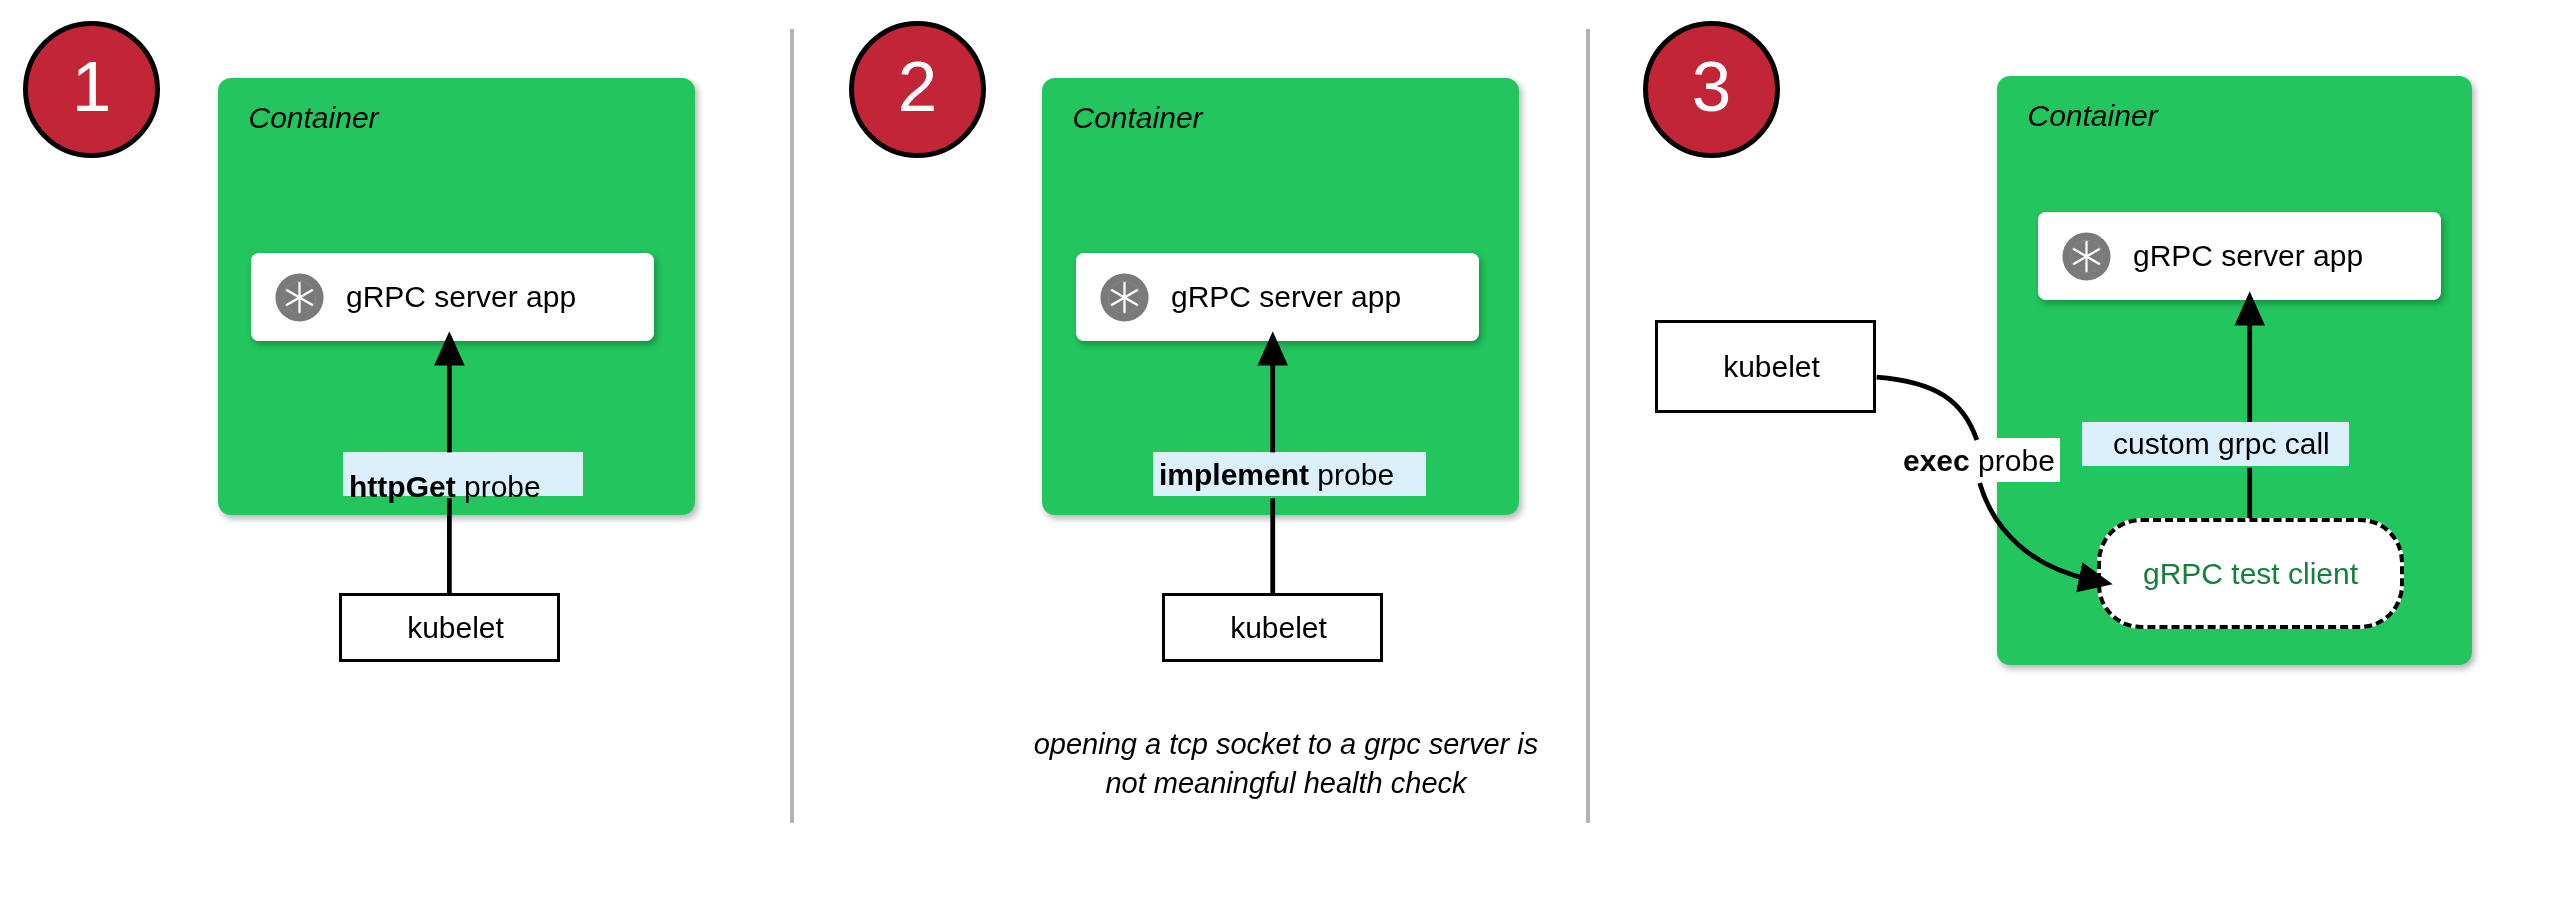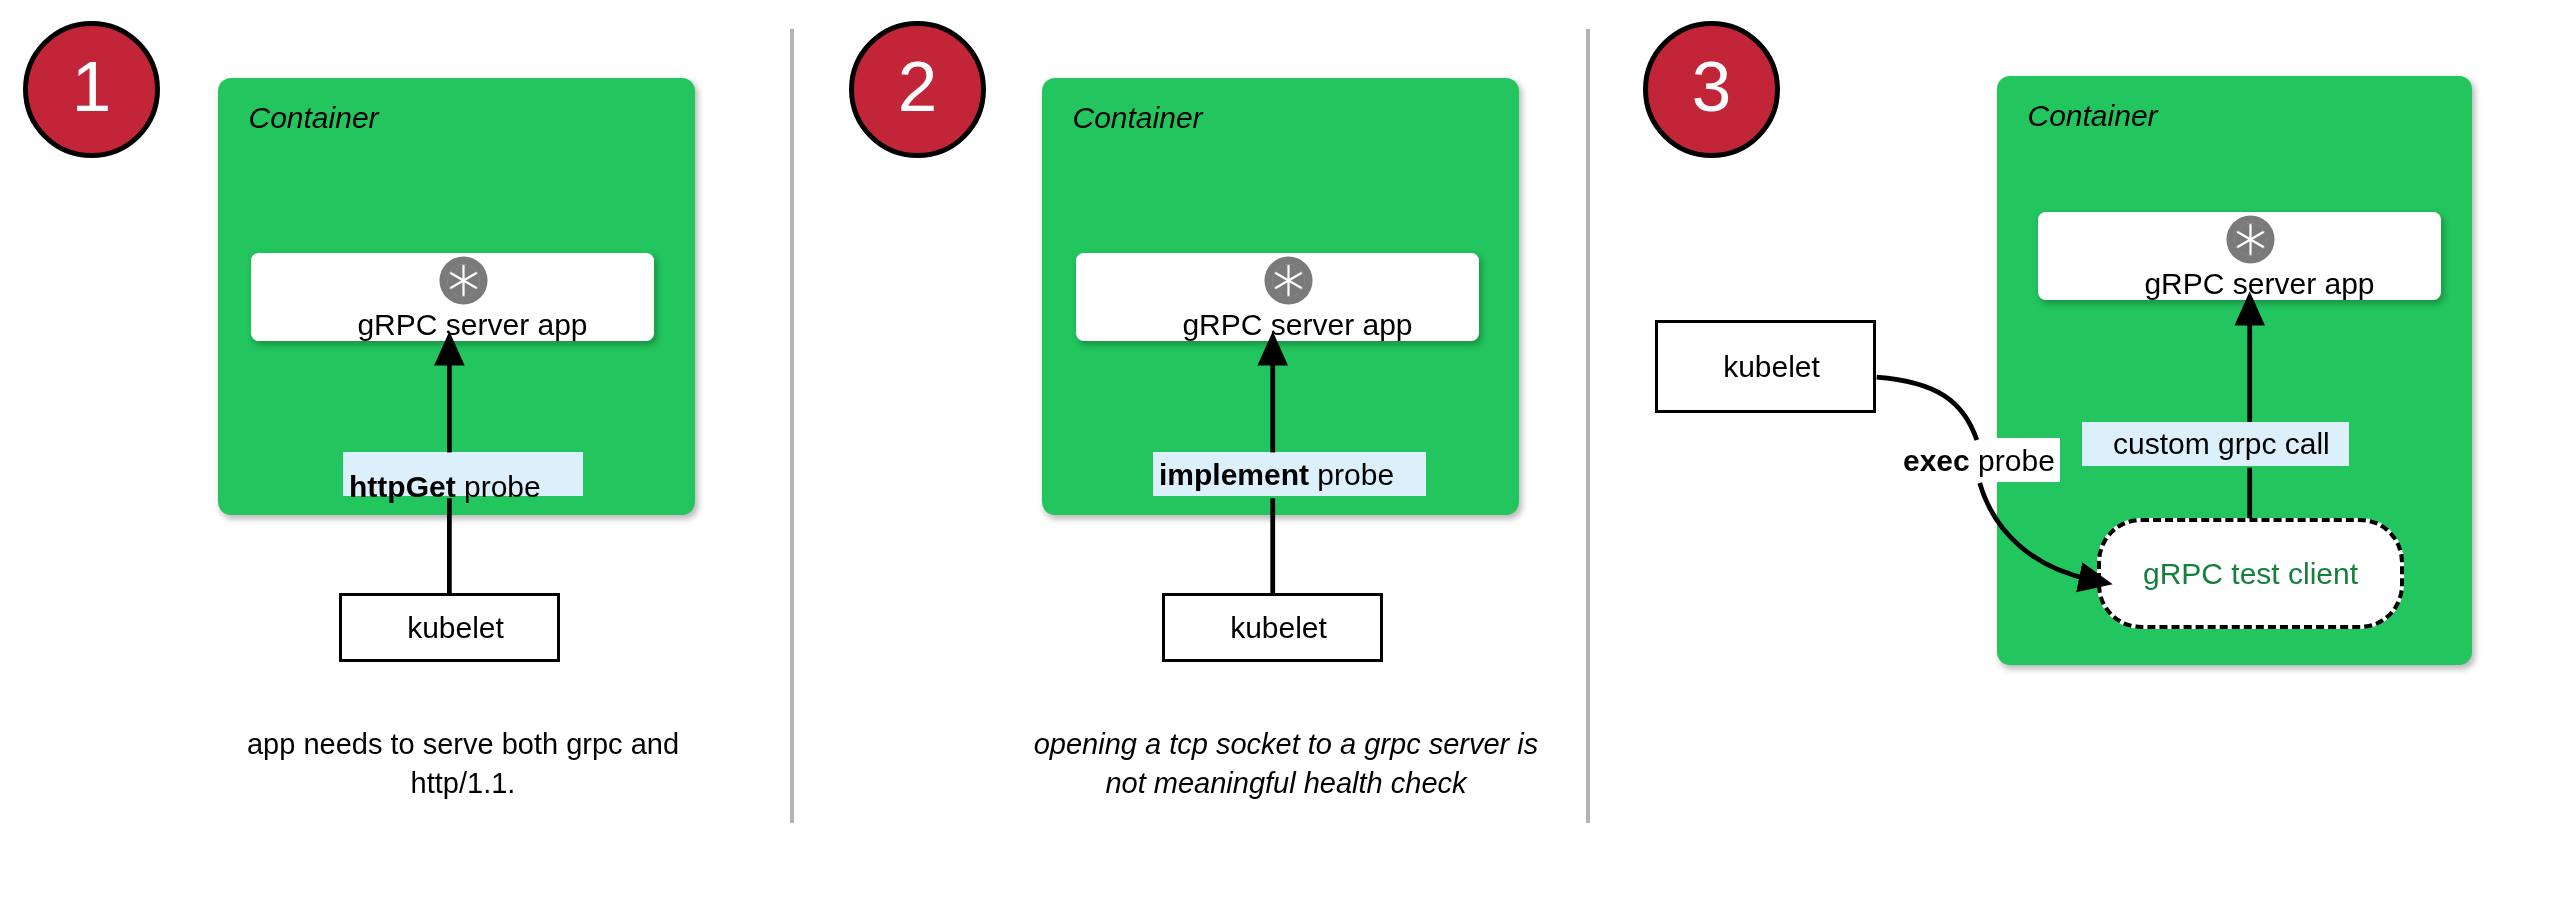--- a/index.html
+++ b/index.html
@@ -79,21 +79,20 @@
   
   .app-box {
     position: absolute;
     background: #ffffff;
     border-radius: 7.6px;
     box-shadow: 2.9px 3.8px 6.7px rgba(0,0,0,0.26);
     display: flex;
     align-items: center;
     padding-left: 21px;
     box-sizing: border-box;
-    flex-direction: column;
   }
   .app-box .app-label {
     font-size: 30px;
     margin-left: 19px;
     white-space: nowrap;
     color: #000000;
   }
   .appbox1 { left: 251px;  top: 253px; width: 403px; height: 88px; }
   .appbox2 { left: 1076px; top: 253px; width: 403px; height: 88px; }
   .appbox3 { left: 2038px; top: 212px; width: 403px; height: 88px; }
@@ -224,21 +223,20 @@
 
   <div class="lbl-mask m-http"></div>
   <div class="arrow-label lbl-http">
     <b>httpGet</b><span> probe</span>
   </div>
 
   <div class="kubelet-box kbox1">
     <span>kubelet</span>
   </div>
 
-  <div class="caption cap1">app needs to serve both grpc and http/1.1.</div>
 
   <div class="badge b2">
     <span>2</span>
   </div>
 
   <div class="container-box cbox2">
     <div class="container-label">Container</div>
   </div>
 
   <div class="app-box appbox2">

